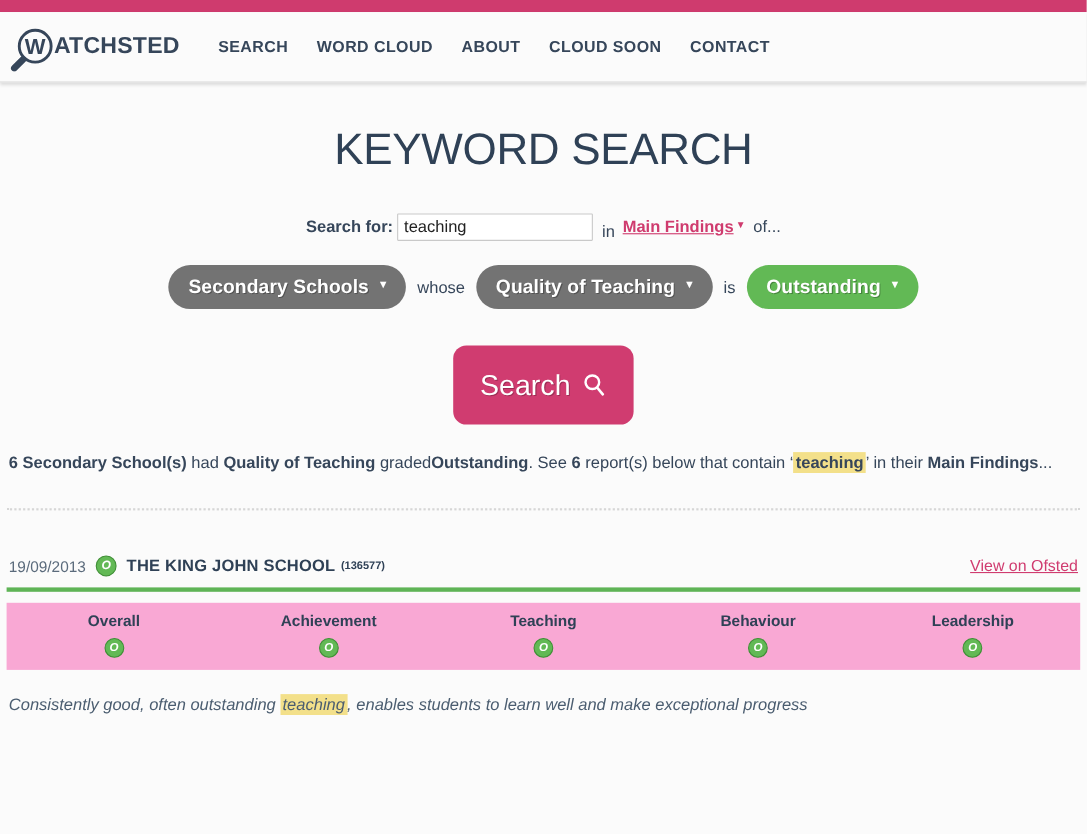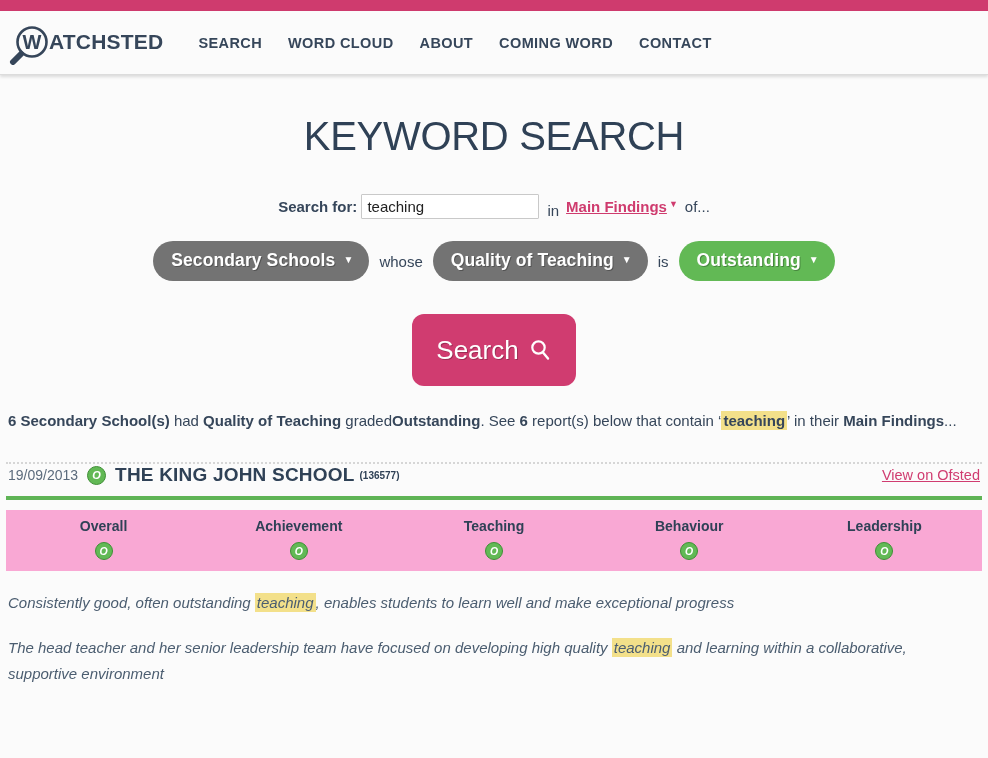--- a/index.html
+++ b/index.html
@@ -180,21 +180,21 @@
   .hl-b { font-weight: bold; }
 
   
   .dotted {
     border-top: 2px dotted #d6d6d6;
     margin: 0 6px;
   }
   .div1 { margin-top: 31px; }
 
   
-  .result { }
+  .result { margin-top: 41px; }
   .result-head {
     display: flex;
     align-items: center;
     padding: 0 8px 0 8px;
   }
   .result-date {
     font-size: 14px;
     color: #5b6b7c;
     margin-right: 9px;
   }
@@ -211,21 +211,21 @@
     align-items: center;
     justify-content: center;
     margin-right: 9px;
     flex: 0 0 auto;
     line-height: 1;
   }
   .badge.sm {
     width: 18px; height: 18px; font-size: 10.5px; margin-right: 0;
   }
   .school-name {
-    font-size: 19px;
+    font-size: 15px;
     font-weight: bold;
     color: #2f4156;
     letter-spacing: 0.2px;
   }
   .school-urn {
     font-size: 10px;
     font-weight: bold;
     color: #2f4156;
     margin-left: 5px;
   }
@@ -283,21 +283,21 @@
         <circle cx="24" cy="21" r="14.5" fill="none" stroke="#36465a" stroke-width="2.6"></circle>
         <text x="24" y="28" text-anchor="middle" font-family="Liberation Sans, sans-serif" font-size="20" font-weight="bold" fill="#36465a">W</text>
       </svg>
     </span>
     <span class="logo-text">ATCHSTED</span>
   </a>
   <div class="navlinks">
     <a class="navlink" href="#">SEARCH</a>
     <a class="navlink" href="#">WORD CLOUD</a>
     <a class="navlink" href="#">ABOUT</a>
-    <a class="navlink" href="#">COMING WORD</a>
+    <a class="navlink" href="#">CLOUD SOON</a>
     <a class="navlink" href="#">CONTACT</a>
   </div>
 </div>
 
 <h1 class="page-title">KEYWORD SEARCH</h1>
 
 <div class="searchfor-row">
   <span class="searchfor-label">Search for:</span>
   <input class="keyword-input" type="text" value="teaching" style="">
   <span class="in-word">in</span>
@@ -388,14 +388,13 @@
     <div class="grade-col">
       <div class="grade-label">Leadership</div>
       <div class="grade-badge-wrap">
         <span class="badge sm">O</span>
       </div>
     </div>
   </div>
 
   <p class="excerpt"><span>Consistently good, often outstanding </span><span class="hl">teaching</span><span>, enables students to learn well and make exceptional progress</span></p>
 
-  <p class="excerpt"><span>The head teacher and her senior leadership team have focused on developing high quality </span><span class="hl">teaching</span><span> and learning within a collaborative, supportive environment</span></p>
 </div>
 
 </body></html>

